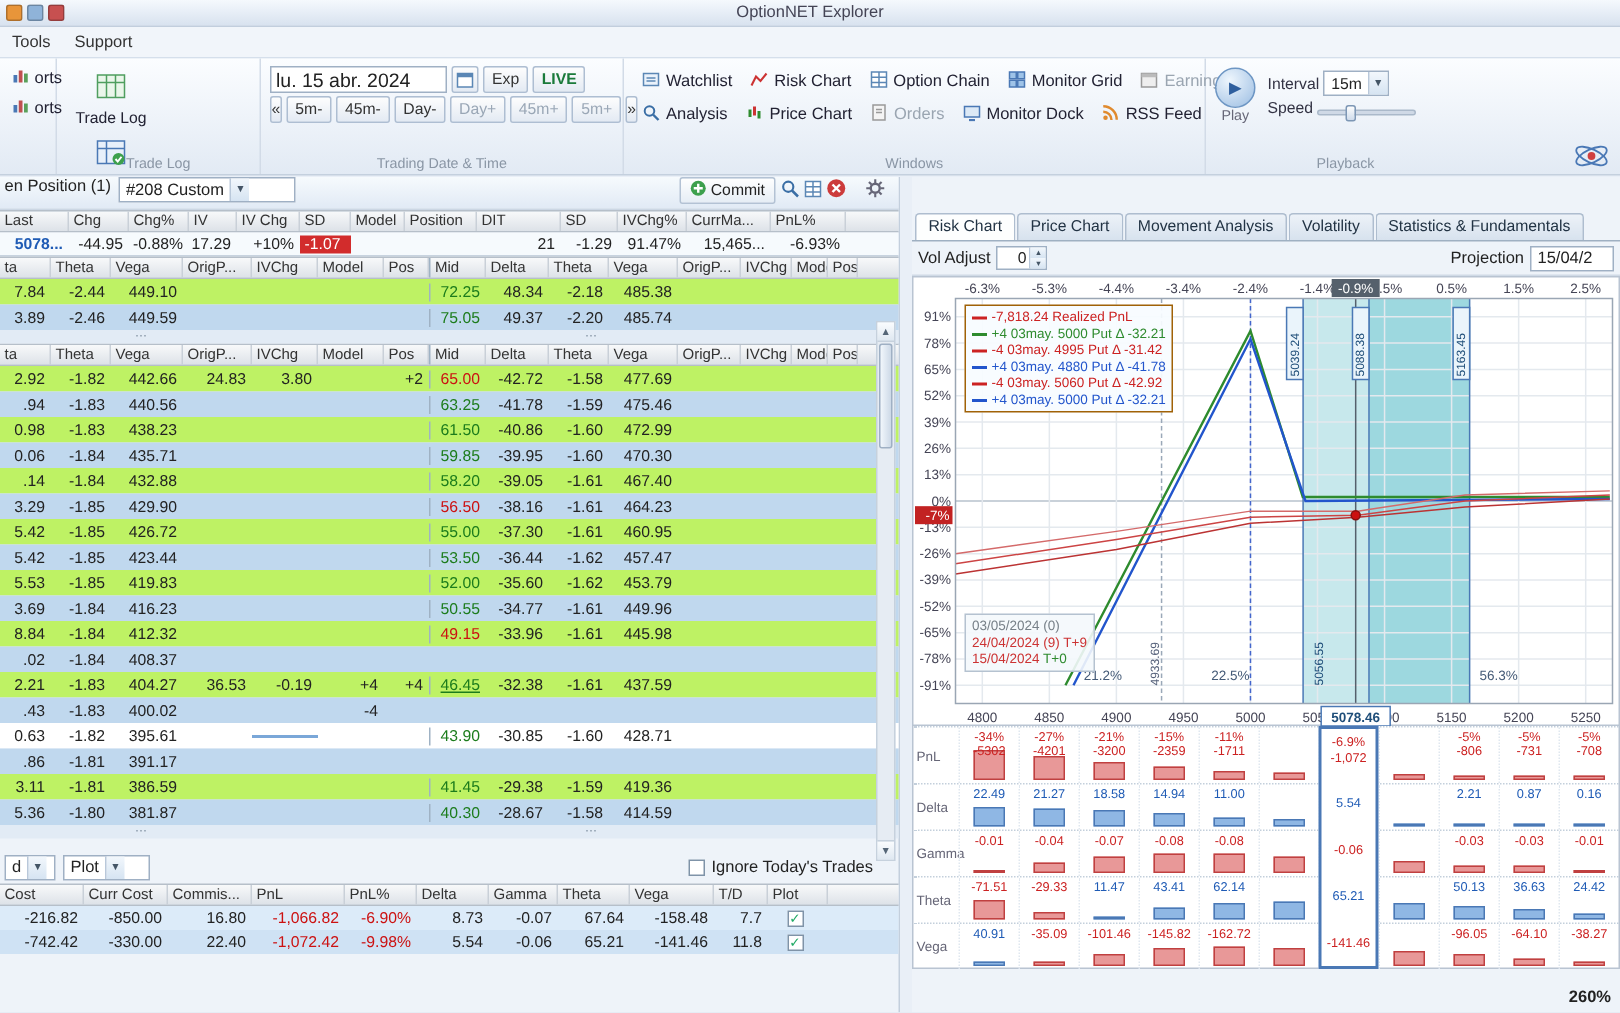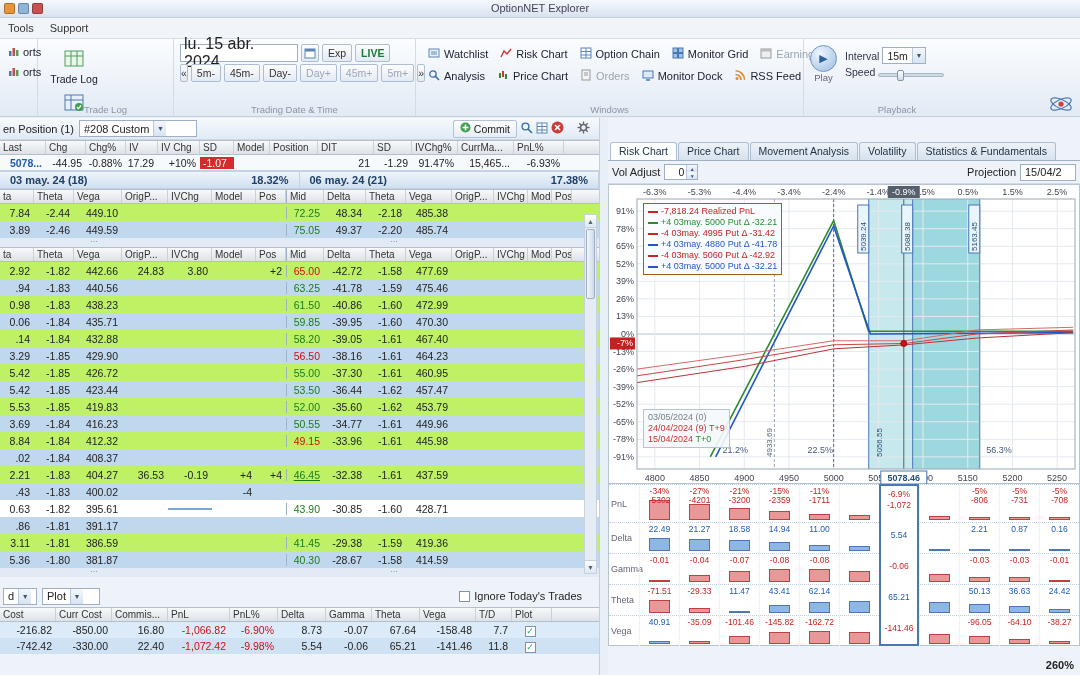--- a/index.html
+++ b/index.html
@@ -12,40 +12,40 @@
 .tb-icons{position:absolute;left:4px;top:3px;display:flex;gap:3px}
 .tb-ico{width:11px;height:11px;border-radius:2px;border:1px solid rgba(0,0,0,.25)}
 .menubar{position:absolute;top:18px;height:21px;left:0;right:0;background:#f1f5fa;border-bottom:1px solid #d5dfeb;display:flex;align-items:center;gap:16px;padding-left:8px}
 .menu-item{font-size:11px;color:#333}
 
 .ribbon{position:absolute;top:39px;height:78px;left:0;right:0;background:linear-gradient(#fbfdff,#e2eaf4);border-bottom:1px solid #c4d0de;display:flex}
 .rgroup{position:relative;border-right:1px solid #d2dbe7;padding:3px 6px 14px 6px}
 .rlabel{position:absolute;bottom:1px;left:0;right:0;text-align:center;font-size:9.5px;color:#8a96a5}
 .bigbtn{width:60px;height:50px;display:inline-flex;flex-direction:column;align-items:center;justify-content:center;gap:3px;font-size:10.5px;text-align:center;color:#223;border:1px solid transparent;border-radius:3px}
 .drow{display:flex;align-items:center;gap:3px;margin-top:2px}
-.dateinput{width:118px;height:18px;border:1px solid #9fb0c4;background:#fff;display:flex;align-items:center;padding:0 3px;font-size:16px}
+.dateinput{width:118px;height:18px;border:1px solid #9fb0c4;background:#fff;display:flex;align-items:center;padding:0 3px;font-size:13px}
 .smallbtn{height:18px;border:1px solid #aebed2;background:linear-gradient(#fdfdfd,#e3eaf3);padding:0 5px;font-size:10.5px;display:inline-flex;align-items:center;border-radius:2px;color:#333;white-space:nowrap}
 .smallbtn.dim{color:#9aa7b6}
 .iconbtn{width:18px;justify-content:center;padding:0}
 .wrow{display:flex;margin-top:2px}
 .winbtn{height:20px;display:flex;align-items:center;gap:4px;padding:0 6px;font-size:11px;color:#223;border-radius:2px;white-space:nowrap}
 .winbtn.disabled{color:#9aa5b1}
 .playwrap{display:flex;gap:8px;align-items:flex-start;margin-top:3px}
 .playcircle{width:27px;height:27px;border-radius:50%;background:radial-gradient(circle at 35% 30%,#eef6fd,#9bbde2);border:1px solid #6d96c4;display:flex;align-items:center;justify-content:center;color:#2f5f9e;font-size:11px}
 .playlab{font-size:9.5px;color:#667;text-align:center}
 .ctl-label{font-size:10.5px;color:#334}
 .mini-select{height:17px;border:1px solid #9fb0c4;background:#fff;display:inline-flex;align-items:center;padding-left:4px;font-size:10.5px}
 .mini-select .arr,.combo .arr{margin-left:4px;width:13px;height:15px;background:linear-gradient(#f2f7fc,#d6e4f2);border-left:1px solid #b9c8da;display:flex;align-items:center;justify-content:center;font-size:7px;color:#456}
 .slider{width:66px;height:4px;background:#cfd9e6;border:1px solid #aab9ca;border-radius:2px;position:relative;margin-top:6px}
 .slider .thumb{position:absolute;left:18px;top:-4px;width:7px;height:11px;background:linear-gradient(#fdfdfd,#cfdceb);border:1px solid #7d97b5;border-radius:2px}
 .logo{position:absolute;right:6px;top:52px}
 .account-tab{position:absolute;top:119px;right:0;height:18px;padding:2px 3px 0 9px;background:linear-gradient(#f0f5fb,#dbe6f2);border:1px solid #c0cddd;border-right:none;border-radius:3px 0 0 3px;font-size:11px;color:#333}
 
 .left-panel{position:absolute;top:118px;left:0;width:600px;height:557px;background:#eef3f9;border-right:1px solid #c3cfdd}
-.pos-toolbar{height:22px;display:flex;align-items:center;gap:5px;background:linear-gradient(#f6fafd,#e1eaf5);border-bottom:1px solid #ccd7e4;padding:0 3px}
+.pos-toolbar{height:22px;display:flex;align-items:flex-start;gap:5px;background:linear-gradient(#f6fafd,#e1eaf5);border-bottom:1px solid #ccd7e4;padding:0 3px}
 .combo{height:17px;border:1px solid #9fb0c4;background:#fff;display:inline-flex;align-items:center;font-size:11px;padding-left:4px}
 .toolico{display:inline-flex;align-items:center;gap:3px}
 .commitbtn{height:18px;display:inline-flex;align-items:center;gap:3px;padding:0 6px;border:1px solid #b3c2d4;border-radius:2px;background:linear-gradient(#fefefe,#e6edf5);font-size:10.5px}
 .t-header{display:flex;background:linear-gradient(#f8f9fa,#dde2e8);border-top:1px solid #b6bfc9;border-bottom:1px solid #b6bfc9;font-size:10px;color:#333}
 .t-header .c{border-right:1px solid #c9d0d8;padding:1px 3px;white-space:nowrap;overflow:hidden}
 .row{display:flex;font-size:10.5px;align-items:center}
 .c{overflow:hidden;white-space:nowrap}
 .num{text-align:right;padding-right:4px}
 .summary-row{background:#f6fafd;height:16px;border-bottom:1px solid #c8d3df}
 .blue{color:#1f5bb5;font-weight:bold}
@@ -366,30 +366,20 @@
         <span class="c num" style="width: 32px;">17.29</span>
         <span class="c num" style="width: 42px;">+10%</span>
         <span class="c num redcell" style="width: 34px;">-1.07</span>
         <span class="c num" style="width: 36px;"></span>
         <span class="c num" style="width: 48px;"></span>
         <span class="c num" style="width: 56px;">21</span>
         <span class="c num" style="width: 38px;">-1.29</span>
         <span class="c num" style="width: 46px;">91.47%</span>
         <span class="c num" style="width: 56px;">15,465...</span>
         <span class="c num" style="width: 50px;">-6.93%</span>
-      </div>
-    <div class="expiry-bar" id="expirybar">
-        <div class="expiry">
-          <span>03 may. 24 (18)</span>
-          <span>18.32%</span>
-        </div>
-        <div class="expiry">
-          <span>06 may. 24 (21)</span>
-          <span>17.38%</span>
-        </div>
       </div>
     <div class="chain">
       <div id="chain-header-1" class="t-header">
           <span class="c" style="width: 34px;">ta</span>
           <span class="c" style="width: 40px;">Theta</span>
           <span class="c" style="width: 48px;">Vega</span>
           <span class="c" style="width: 46px;">OrigP...</span>
           <span class="c" style="width: 44px;">IVChg</span>
           <span class="c" style="width: 44px;">Model</span>
           <span class="c" style="width: 30px;">Pos</span>

